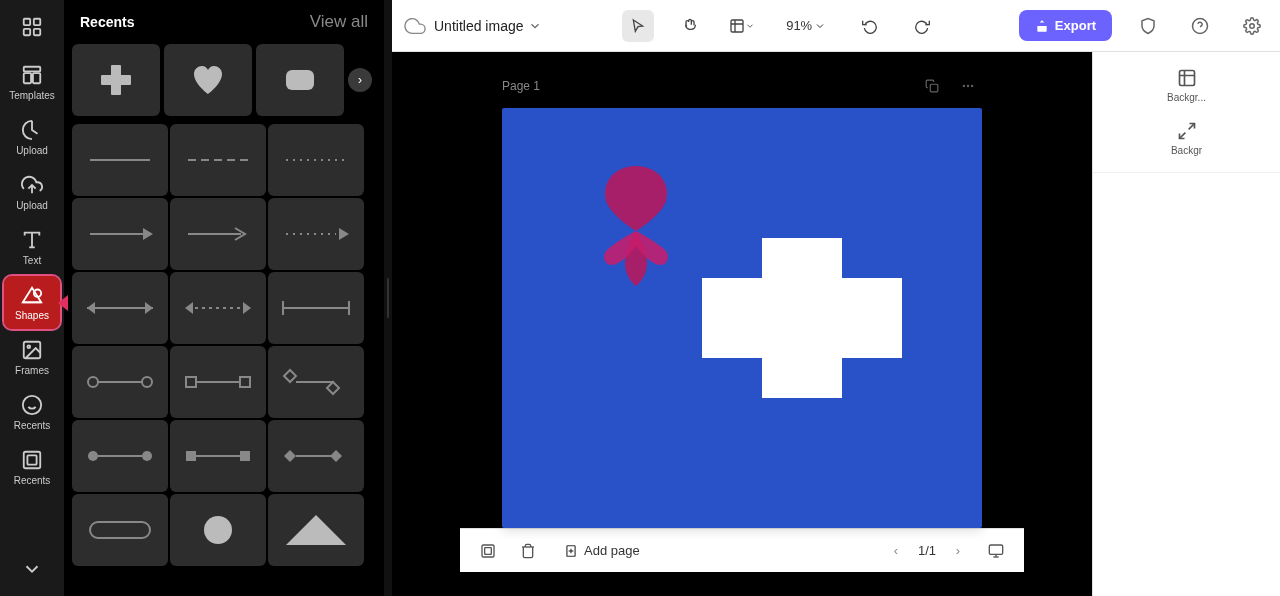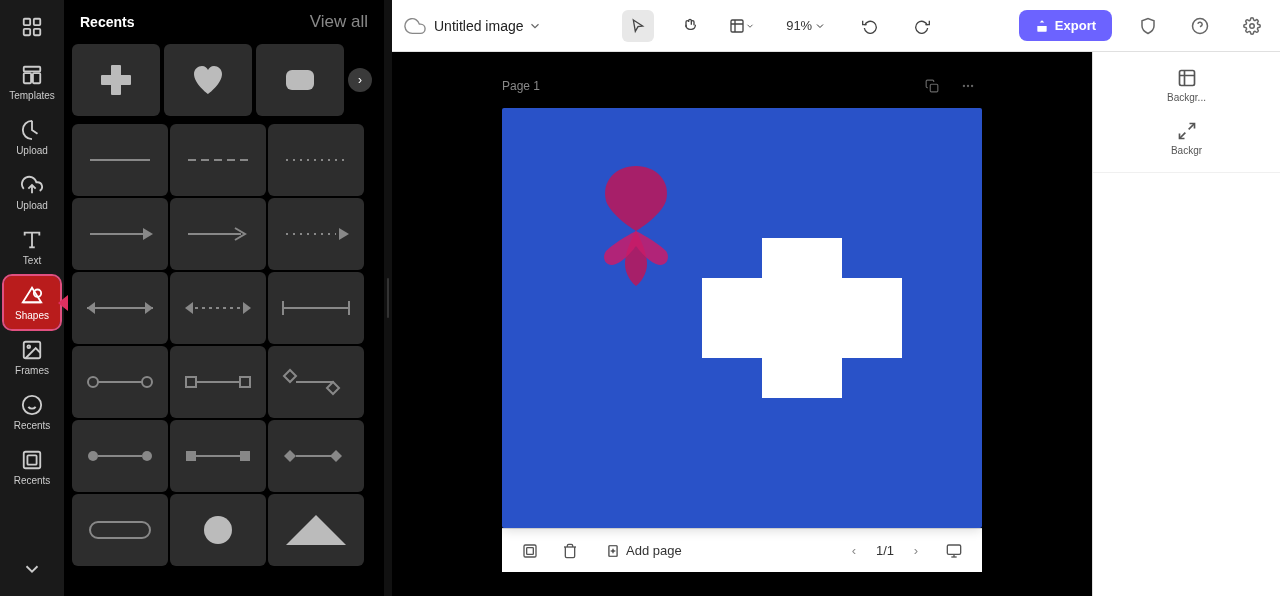--- a/index.html
+++ b/index.html
@@ -769,21 +769,21 @@
         </svg>
 
         <svg width="120" height="140" style="position:absolute;top:28%;left:30%;transform:translate(-50%,-50%)">
           <path d="M50 10 C30 10 15 25 20 45 C25 60 50 75 50 75 C50 75 75 60 80 45 C85 25 70 10 50 10Z" fill="#b5195e" opacity="0.9"></path>
           <path d="M50 75 C50 75 35 100 40 115 C43 125 50 130 50 130 C50 130 57 125 60 115 C65 100 50 75 50 75Z" fill="#b5195e" opacity="0.9"></path>
           <path d="M50 75 C50 75 30 85 20 95 C15 102 20 112 30 108 C40 104 50 90 50 90Z" fill="#c91c6a" opacity="0.85"></path>
           <path d="M50 75 C50 75 70 85 80 95 C85 102 80 112 70 108 C60 104 50 90 50 90Z" fill="#c91c6a" opacity="0.85"></path>
         </svg>
       </div>
 
-      <div class="bottom-bar" style="width:480px;margin-top:0;">
+      <div class="bottom-bar" style="width:564px;margin-top:0;">
         <div class="bottom-btn">
           <svg width="16" height="16" viewBox="0 0 24 24" fill="none" stroke="currentColor" stroke-width="2">
             <rect x="3" y="3" width="18" height="18" rx="2"></rect>
             <rect x="7" y="7" width="10" height="10" rx="1"></rect>
           </svg>
         </div>
         <div class="bottom-btn">
           <svg width="16" height="16" viewBox="0 0 24 24" fill="none" stroke="currentColor" stroke-width="2">
             <polyline points="3 6 5 6 21 6"></polyline>
             <path d="M19 6v14a2 2 0 0 1-2 2H7a2 2 0 0 1-2-2V6m3 0V4a2 2 0 0 1 2-2h4a2 2 0 0 1 2 2v2"></path>

